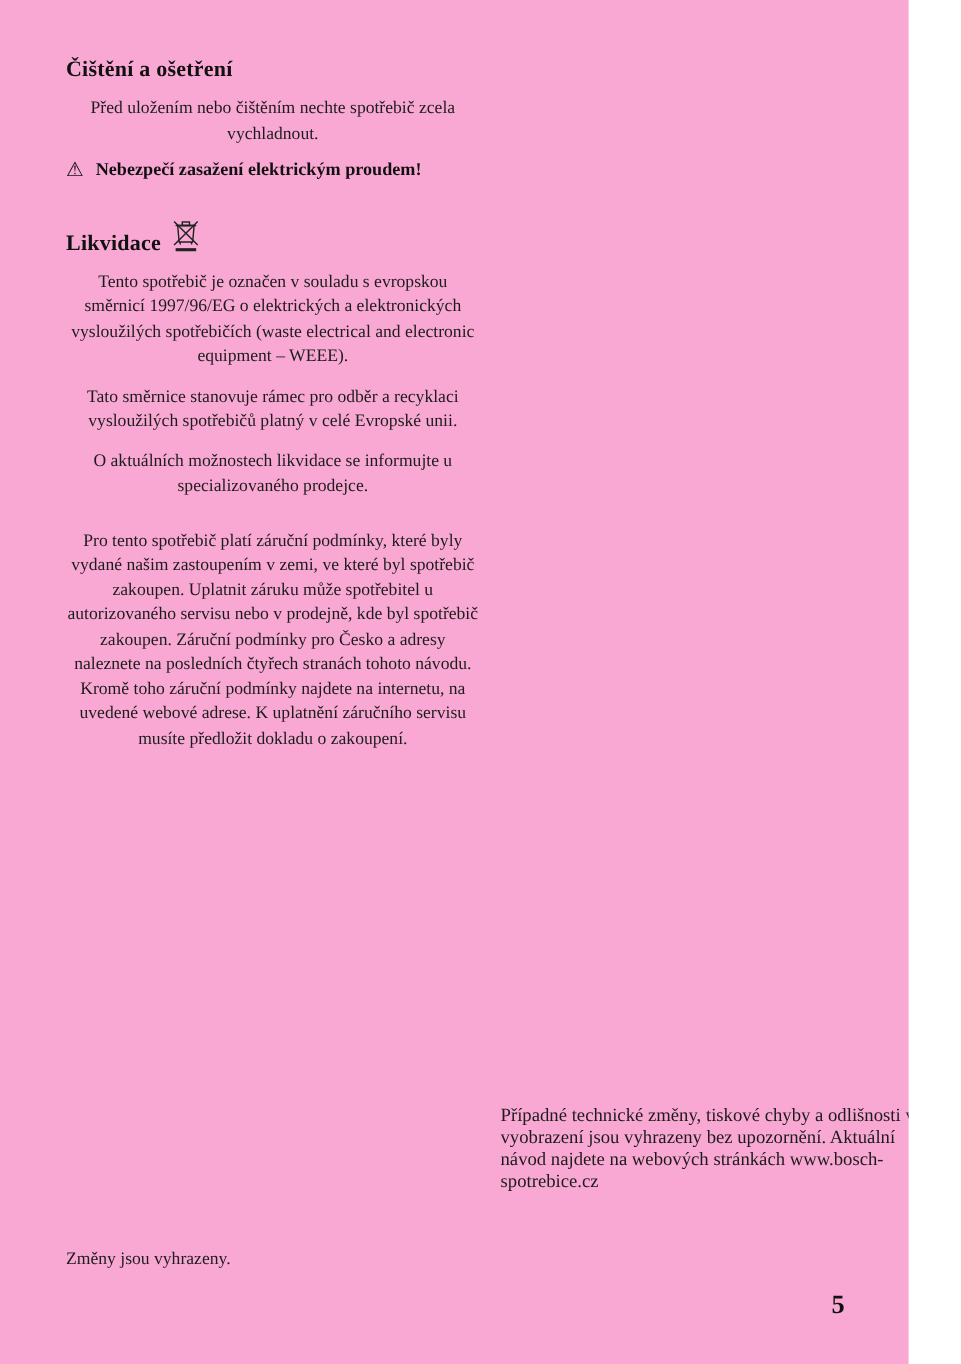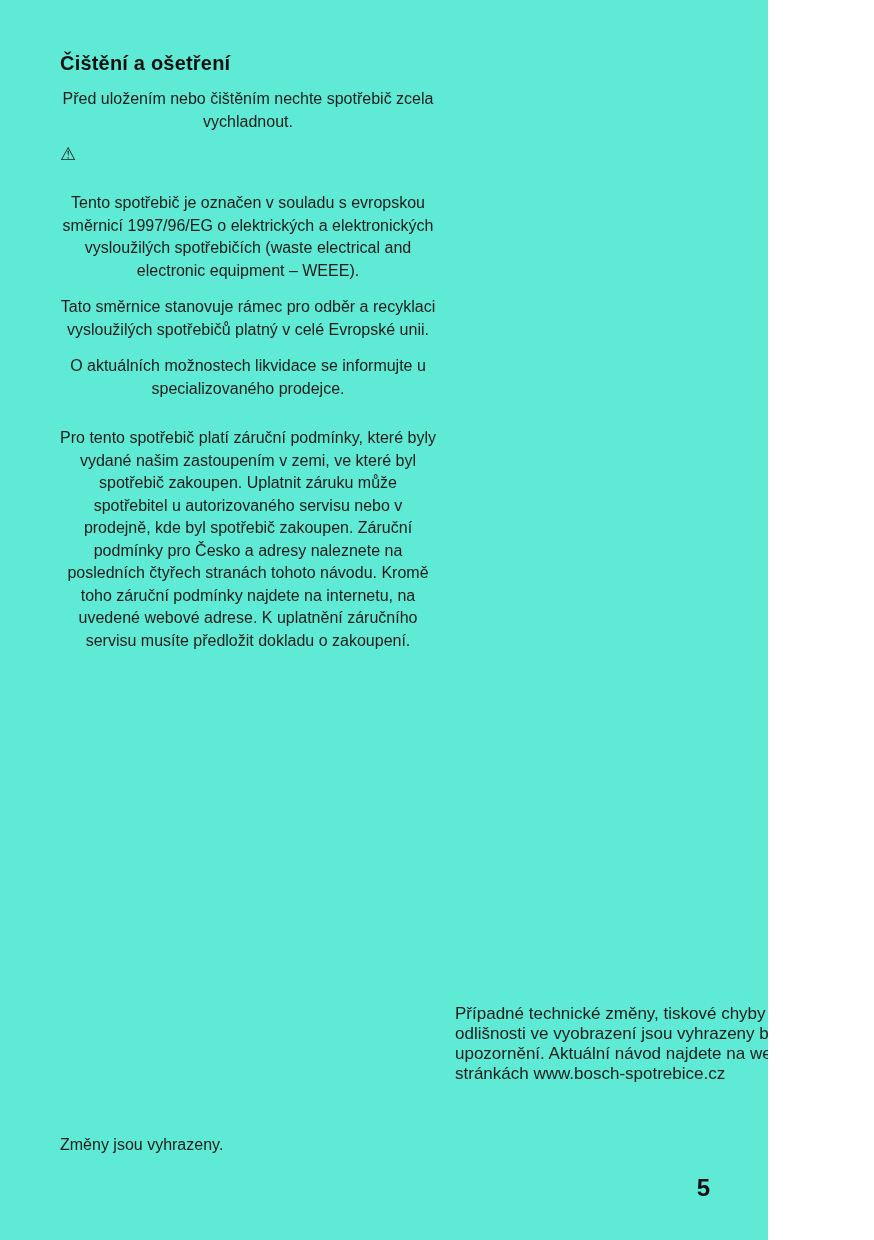--- a/index.html
+++ b/index.html
@@ -1,21 +1,21 @@
 <!DOCTYPE html>
 <html><head>
 <meta charset="utf-8">
 <style>
   html, body { margin: 0; padding: 0; background: #ffffff; }
   .page {
     position: relative;
-    width: 768px;
+    width: 826px;
     height: 1240px;
-    background: #5eead4;
-    font-family: Liberation Sans, sans-serif;
+    background: #f9a8d4;
+    font-family: Liberation Serif, serif;
     color: #1c1c1c;
     overflow: hidden;
   }
   .col-left {
     position: absolute;
     left: 60px;
     top: 52px;
     width: 376px;
   }
   .section-title {
@@ -92,25 +92,48 @@
   <div class="col-left">
 
     <div>
       <h2 class="section-title">
         <span>Čištění a ošetření</span>
       </h2>
       <p class="body-text intro">Před uložením nebo čištěním nechte spotřebič zcela vychladnout.</p>
 
       <div class="warning-block">
         <span class="warning-icon">⚠</span>
+        <span class="warning-title">Nebezpečí zasažení elektrickým proudem!</span>
       </div>
 
     </div>
 
     <div class="section">
+      <h2 class="section-title">
+        <span>Likvidace</span>
+        <span class="weee-icon">
+          <svg width="28" height="34" viewBox="0 0 30 36" aria-hidden="true">
+            <g stroke="#222222" stroke-width="1.4" fill="none">
+
+              <line x1="5" y1="9.5" x2="25" y2="9.5"></line>
+              <rect x="11.5" y="6" width="7" height="3.5"></rect>
+
+              <path d="M7 9.5 L23 9.5 L21.6 25.5 L8.4 25.5 Z"></path>
+
+              <line x1="9.5" y1="25.5" x2="9.5" y2="28"></line>
+              <line x1="20.5" y1="25.5" x2="20.5" y2="28"></line>
+
+              <line x1="3.5" y1="5.5" x2="26.5" y2="28.5"></line>
+              <line x1="26.5" y1="5.5" x2="3.5" y2="28.5"></line>
+            </g>
+
+            <rect x="5" y="31.5" width="20" height="3" fill="#222222"></rect>
+          </svg>
+        </span>
+      </h2>
       <p class="body-text">Tento spotřebič je označen v souladu s evropskou směrnicí 1997/96/EG o elektrických a elektronických vysloužilých spotřebičích (waste electrical and electronic equipment – WEEE).</p>
       <p class="body-text para-gap">Tato směrnice stanovuje rámec pro odběr a recyklaci vysloužilých spotřebičů platný v celé Evropské unii.</p>
       <p class="body-text para-gap">O aktuálních možnostech likvidace se informujte u specializovaného prodejce.</p>
     </div>
 
     <div class="section">
       <p class="body-text">Pro tento spotřebič platí záruční podmínky, které byly vydané našim zastoupením v zemi, ve které byl spotřebič zakoupen. Uplatnit záruku může spotřebitel u autorizovaného servisu nebo v prodejně, kde byl spotřebič zakoupen. Záruční podmínky pro Česko a adresy naleznete na posledních čtyřech stranách tohoto návodu. Kromě toho záruční podmínky najdete na internetu, na uvedené webové adrese. K uplatnění záručního servisu musíte předložit dokladu o zakoupení.</p>
     </div>
 
   </div>

